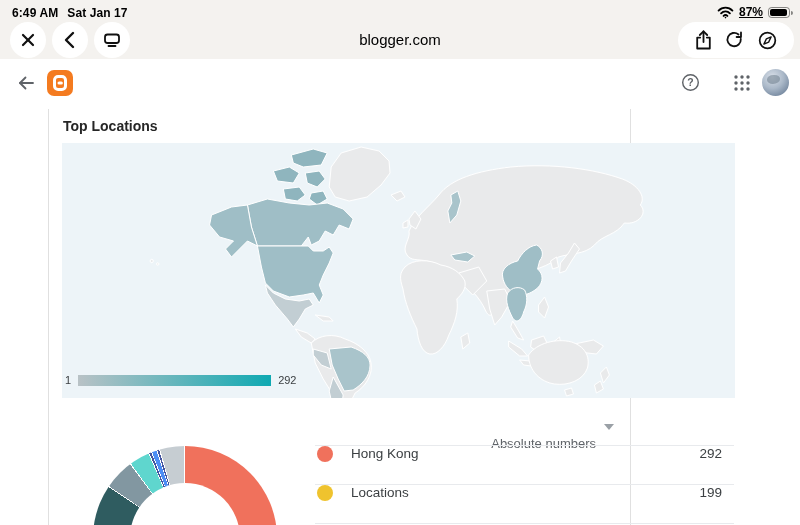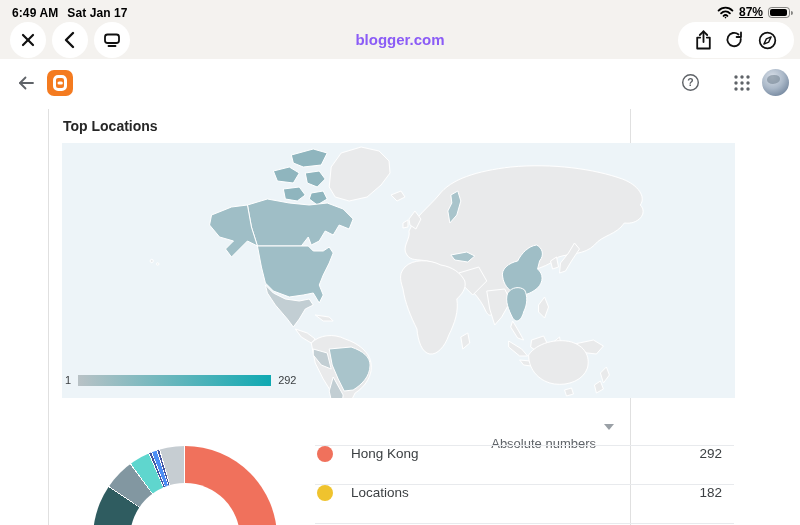--- a/index.html
+++ b/index.html
@@ -10,21 +10,21 @@
   
   .chrome { position:absolute; top:0; left:0; width:800px; height:59px; background:#f4f2ef; }
   .status-time { position:absolute; top:6px; left:12px; font-size:12px; font-weight:700; color:#000; letter-spacing:.1px; }
   .status-time span { margin-right:9px; }
   .status-right { position:absolute; top:5px; right:10px; display:flex; align-items:center; gap:5px; font-size:12px; font-weight:700; color:#000;text-decoration:underline; }
   .bat { position:relative; width:22px; height:11px; border:1px solid rgba(0,0,0,.45); border-radius:3.5px; }
   .bat .lvl { position:absolute; top:1px; bottom:1px; left:1px; width:86%; background:#000; border-radius:2px; }
   .bat:after { content:""; position:absolute; right:-4px; top:3px; width:2.5px; height:4.5px; background:rgba(0,0,0,.45); border-radius:0 2px 2px 0; }
 
   .circ-btn { position:absolute; top:22px; width:36px; height:36px; border-radius:50%; background:#fff; display:flex; align-items:center; justify-content:center; }
-  .toolbar-title { position:absolute; top:31px; left:0; width:800px; text-align:center; font-size:15px; font-weight:700; color:#8b5cf6; }
+  .toolbar-title { position:absolute; top:31px; left:0; width:800px; text-align:center; font-size:15px; font-weight:400; color:#000000; }
   .pill { position:absolute; top:22px; right:6px; width:116px; height:36px; border-radius:18px; background:#fff; display:flex; align-items:center; justify-content:space-around; padding:0 10px; }
   .gicon { display:flex; align-items:center; justify-content:center; }
 
   
   .appbar { position:absolute; top:59px; left:0; width:800px; height:48px; background:#fff; }
   .appbar .back { position:absolute; left:16px; top:14px; }
   .blogger-logo { position:absolute; left:47px; top:11px; }
   .help-btn { position:absolute; right:100px; top:14px; }
   .apps-btn { position:absolute; right:49px; top:15px; }
   .avatar { position:absolute; right:11px; top:10px; width:27px; height:27px; border-radius:50%;
@@ -260,18 +260,18 @@
 
     <div class="legend">
       <div class="legend-row">
         <span class="legend-dot" style="background: rgb(240, 113, 92);"></span>
         <span class="legend-label">Hong Kong</span>
         <span class="legend-value">292</span>
       </div>
       <div class="legend-row">
         <span class="legend-dot" style="background: rgb(239, 195, 46);"></span>
         <span class="legend-label">Locations</span>
-        <span class="legend-value">182</span>
+        <span class="legend-value">199</span>
       </div>
     </div>
   </div>
 
 </div>
 
 </body></html>

